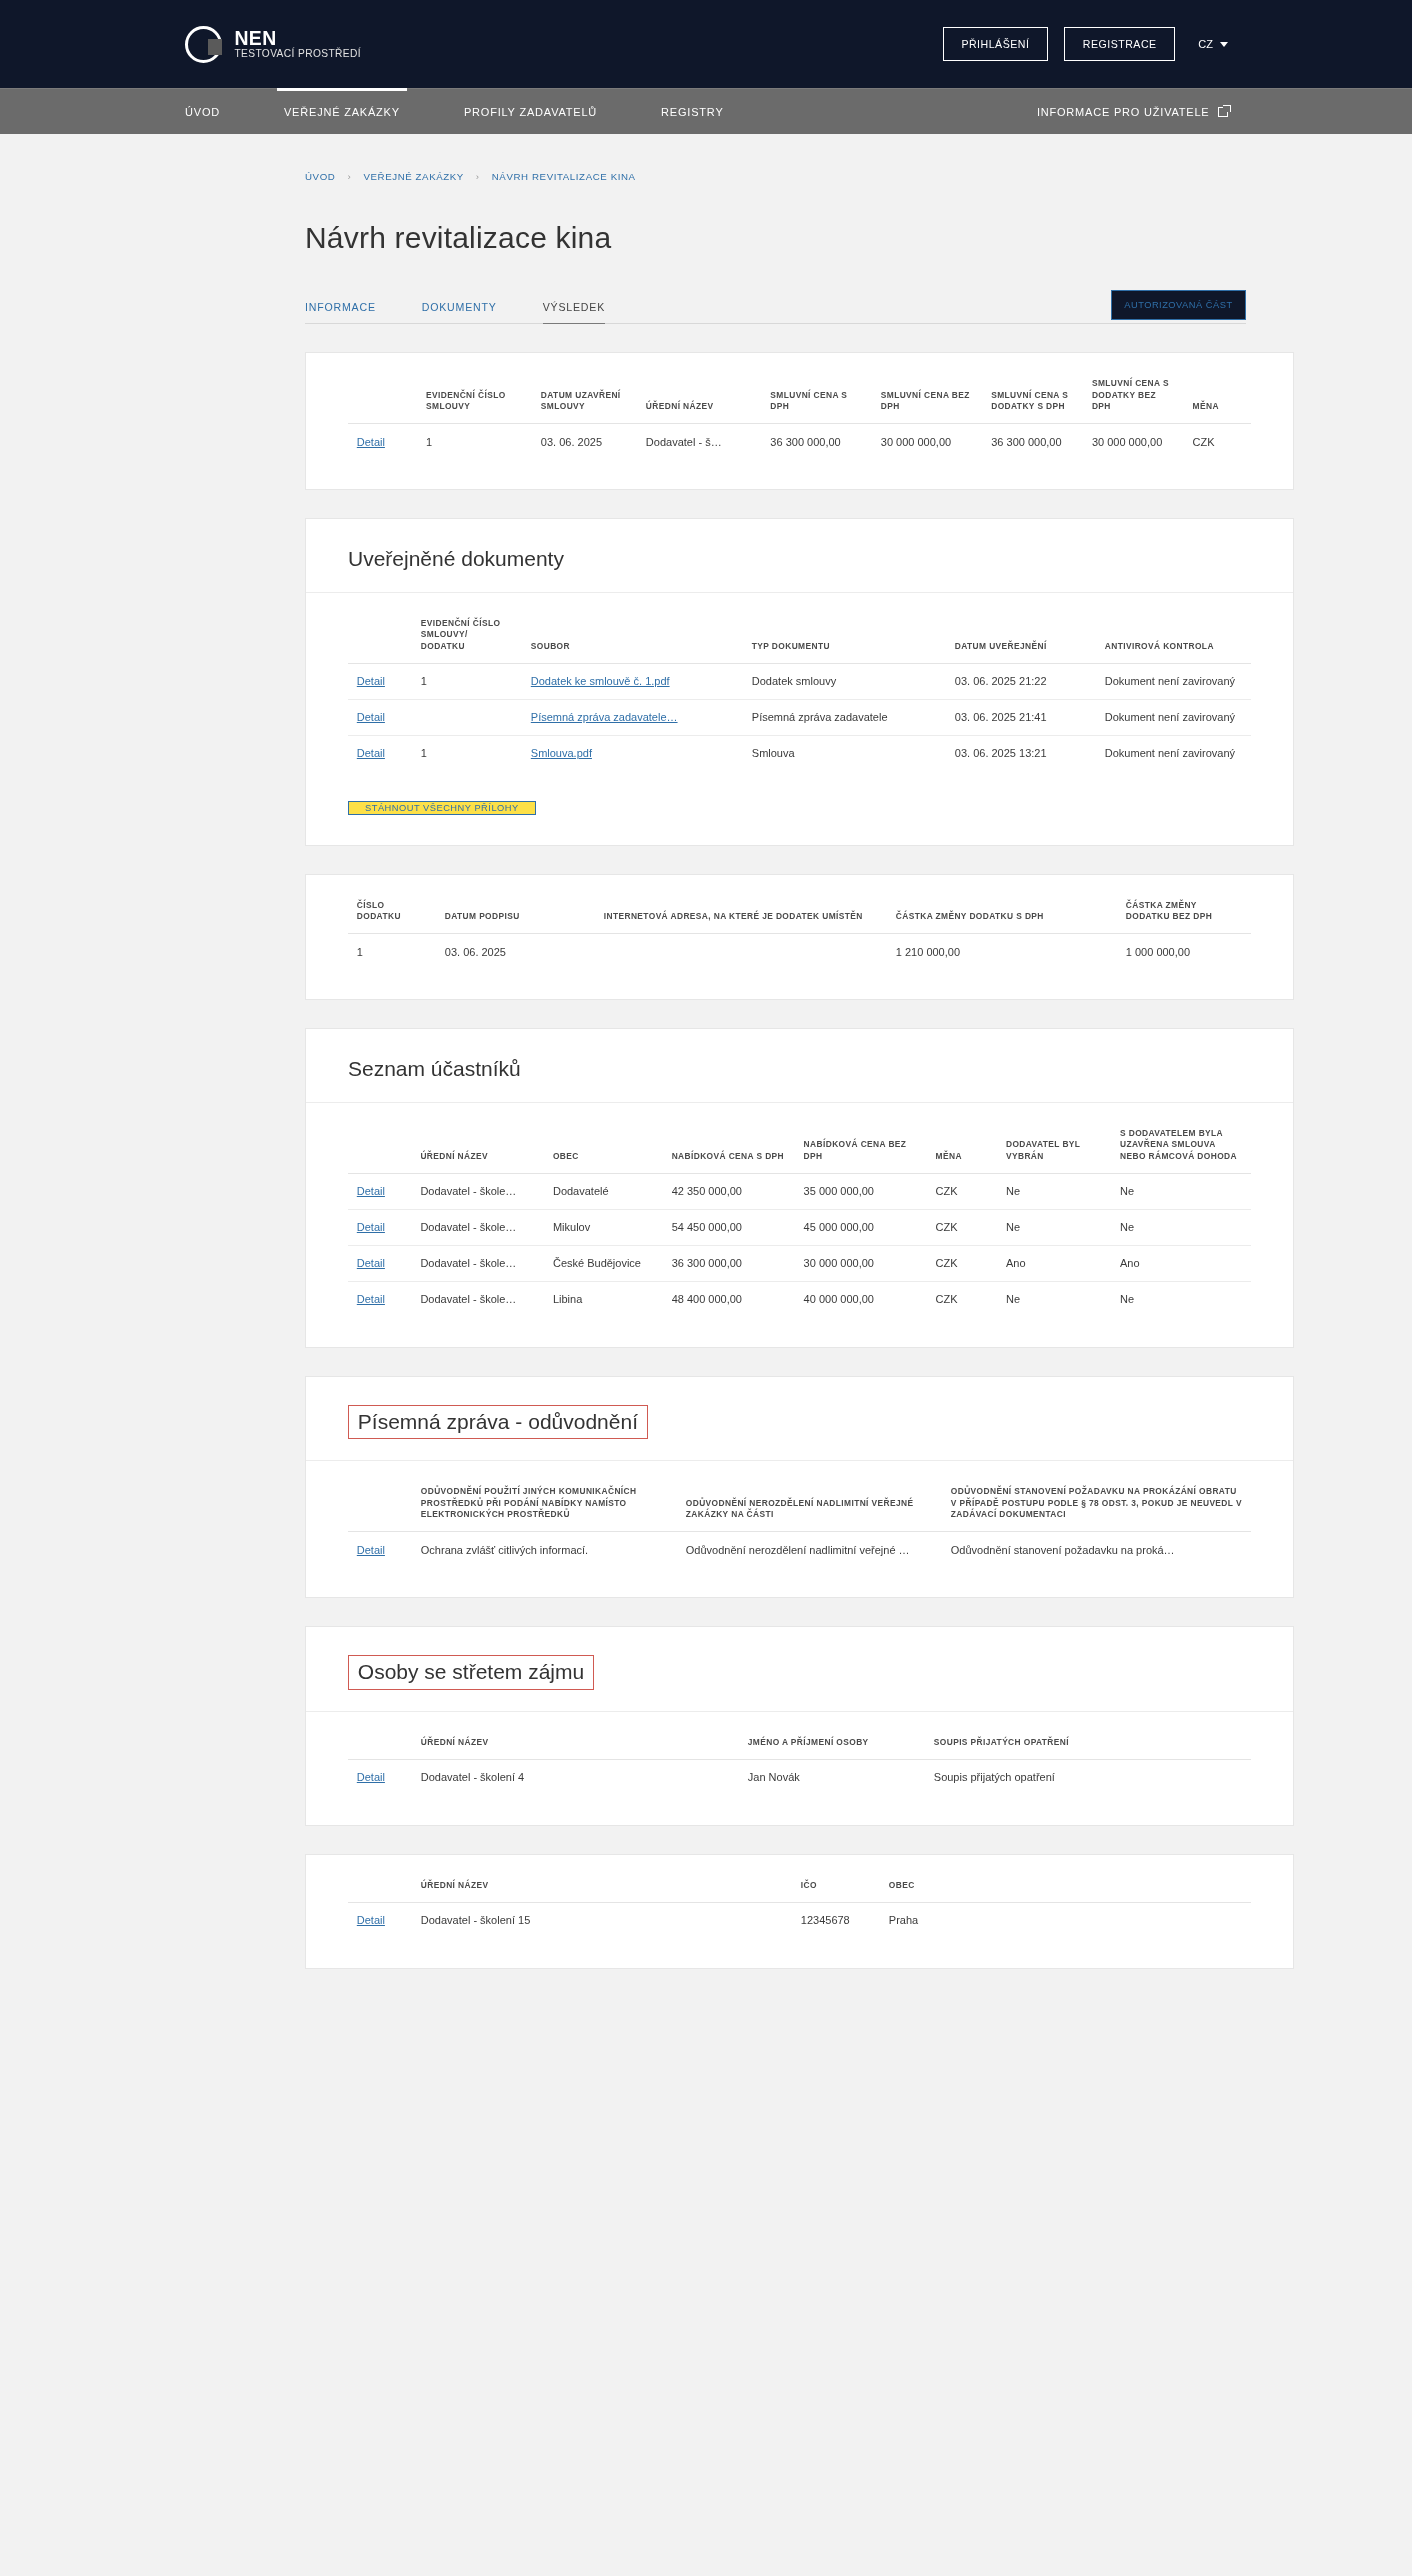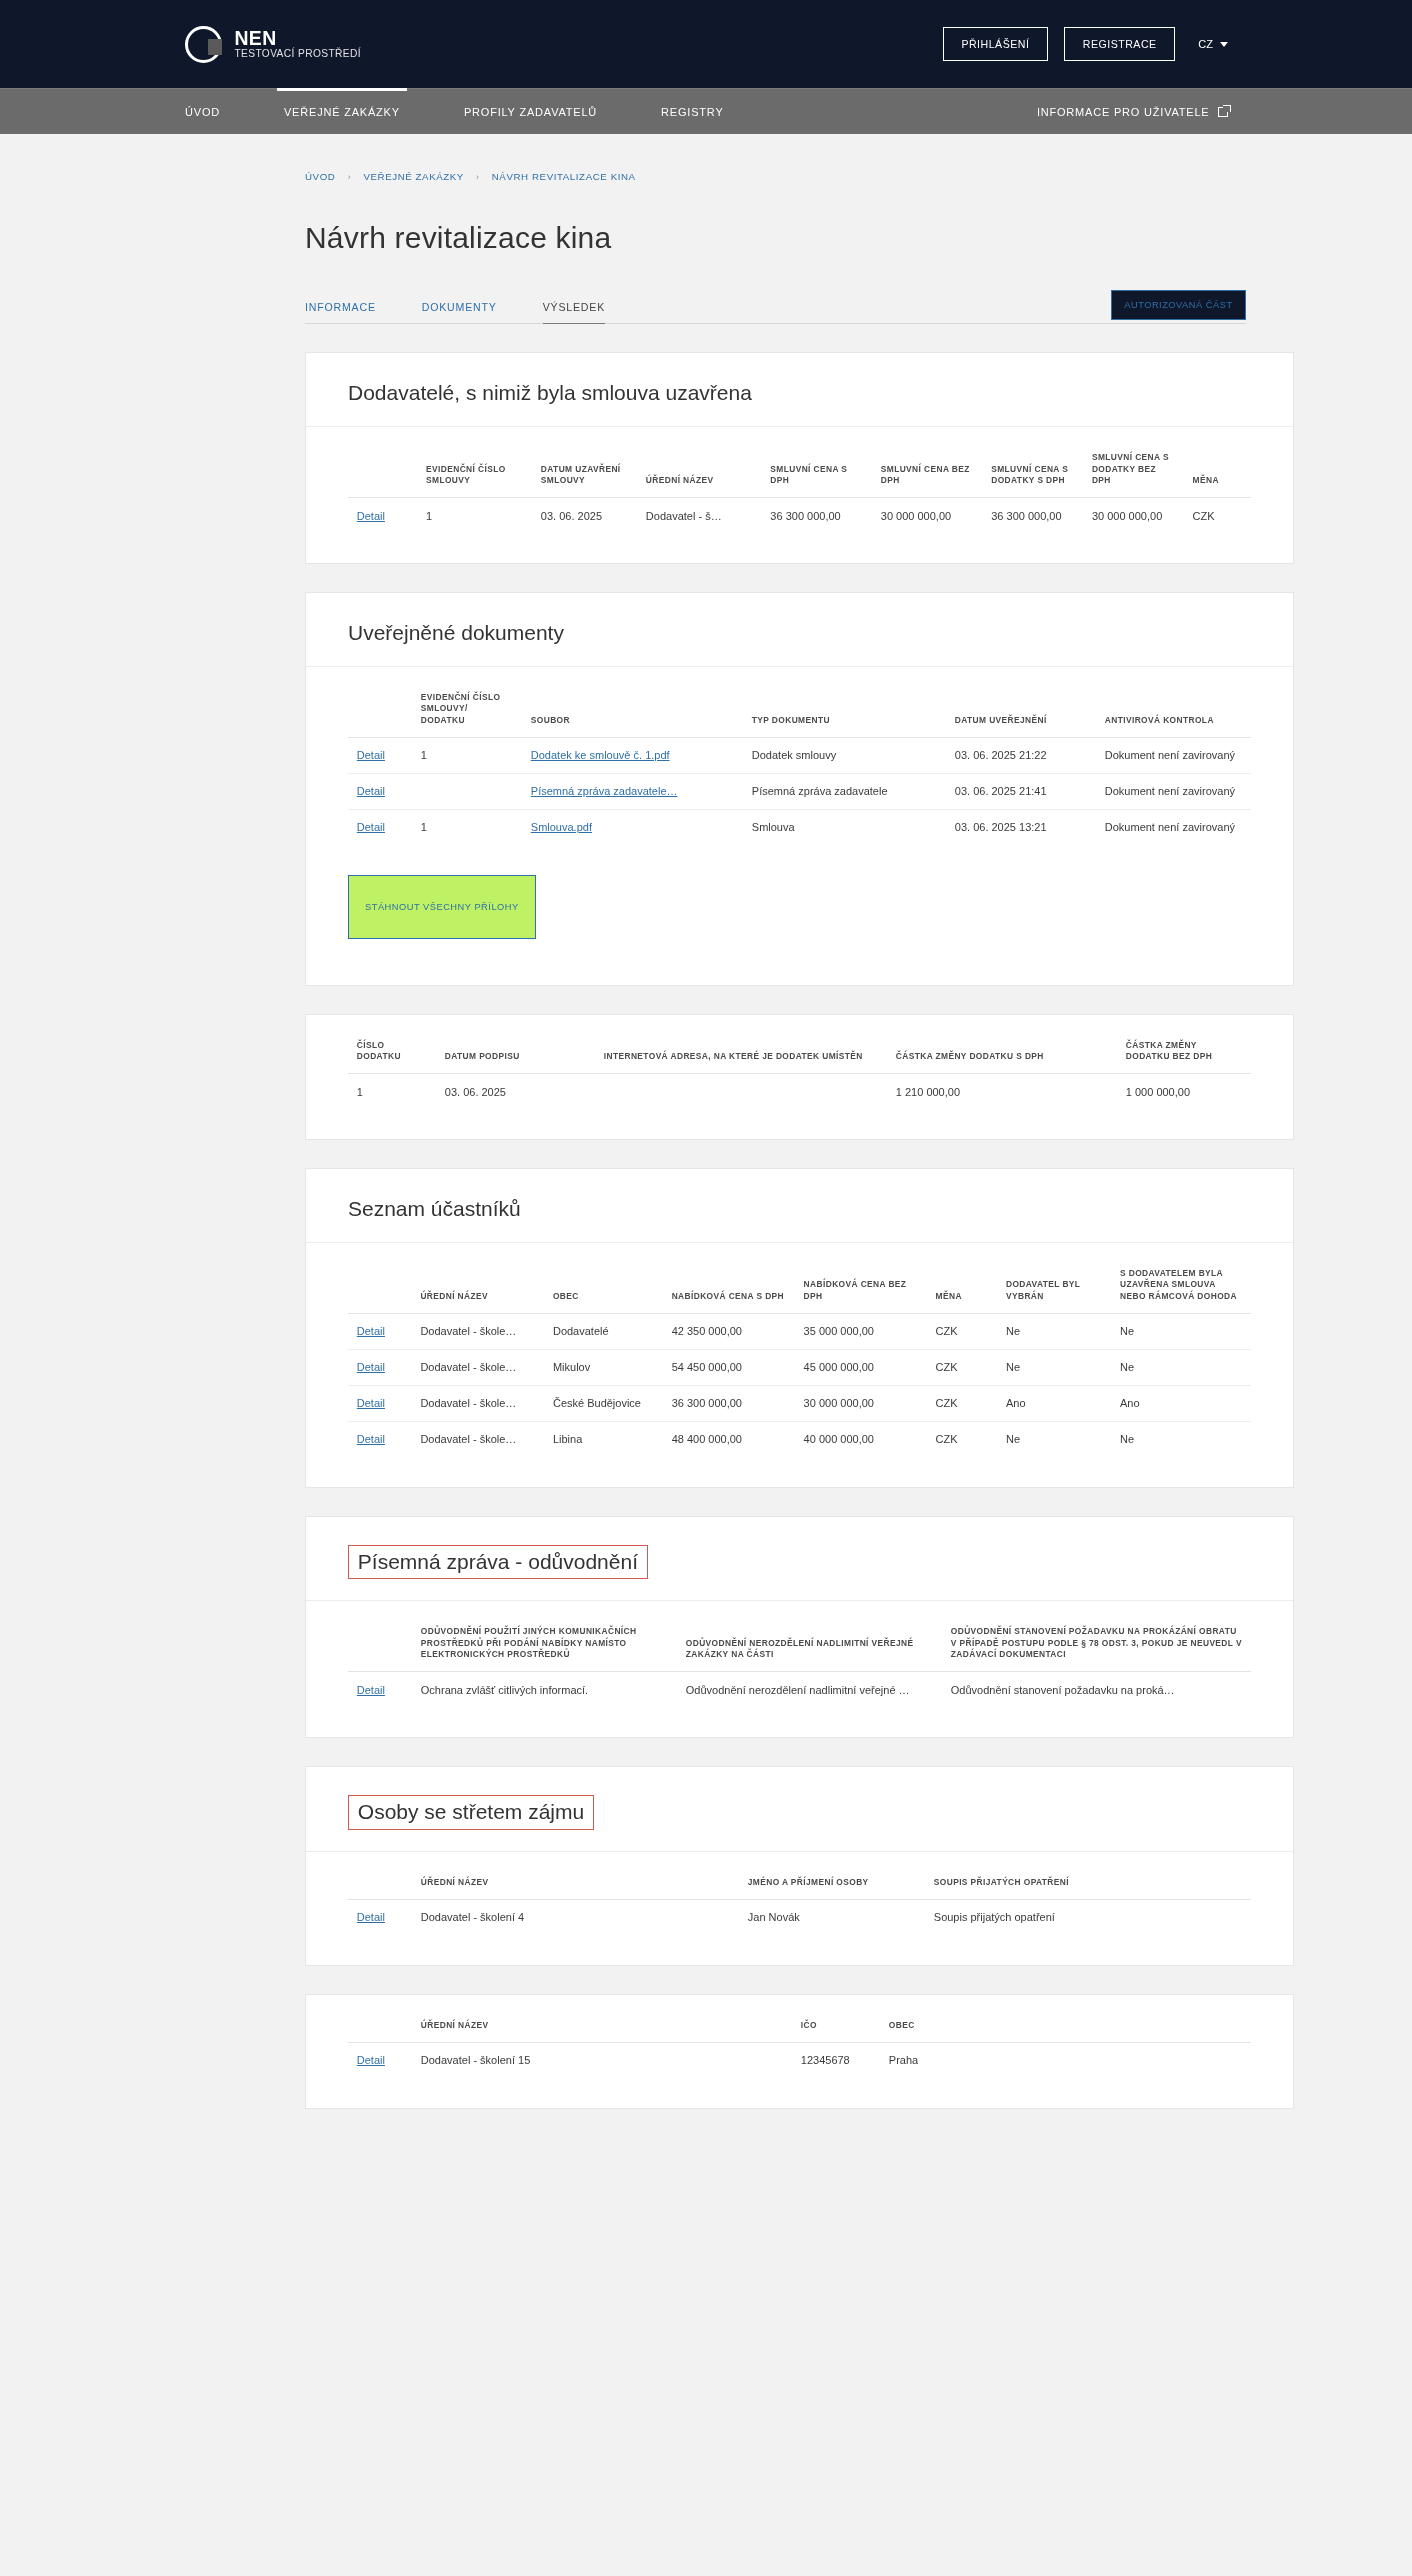--- a/index.html
+++ b/index.html
@@ -240,27 +240,27 @@
     white-space: nowrap;
     overflow: hidden;
     text-overflow: ellipsis;
   }
   table.grid tr.head-row th { border-bottom: 0.9px solid #e4e4e4; }
   .link { color: #2f6fa8; text-decoration: underline; cursor: pointer; }
   .link-plain { color: #2f6fa8; text-decoration: underline; cursor: pointer; }
   .col-detail { width: 64px; }
 
   .btn-download {
-    margin: 30px 0 16px 42px;
+    margin: 30px 0 0 42px;
     border: 0.9px solid #2f6fa8;
     color: #2f6fa8;
-    background: #bef264;
+    background: #fde047;
     font-size: 9.3px;
     letter-spacing: 0.5px;
-    padding: 26px 16px;
+    padding: 1px 16px;
     cursor: pointer;
     font-family: inherit;
   }
   .nowrap-wrap { white-space: normal; }
 </style>
 </head>
 <body>
 
 <div class="topbar">
   <div class="topbar-inner">
@@ -308,23 +308,20 @@
   <h1 class="page-title">Návrh revitalizace kina</h1>
 
   <div class="tabs-row">
     <div class="tab">INFORMACE</div>
     <div class="tab">DOKUMENTY</div>
     <div class="tab active">VÝSLEDEK</div>
     <button class="btn-auth">AUTORIZOVANÁ ČÁST</button>
   </div>
 
   <div class="card">
-    <div class="card-header">
-      <div class="card-title">Dodavatelé, s nimiž byla smlouva uzavřena</div>
-    </div>
     <div class="card-body">
       <table class="grid">
         <tbody>
             <tr class="head-row">
           <th class="col-detail"></th>
           <th style="width:106px" class="nowrap-wrap">EVIDENČNÍ ČÍSLO SMLOUVY</th>
           <th style="width:97px" class="nowrap-wrap">DATUM UZAVŘENÍ SMLOUVY</th>
           <th style="width:115px">ÚŘEDNÍ NÁZEV</th>
           <th style="width:102px" class="nowrap-wrap">SMLUVNÍ CENA S DPH</th>
           <th style="width:102px" class="nowrap-wrap">SMLUVNÍ CENA BEZ DPH</th>

